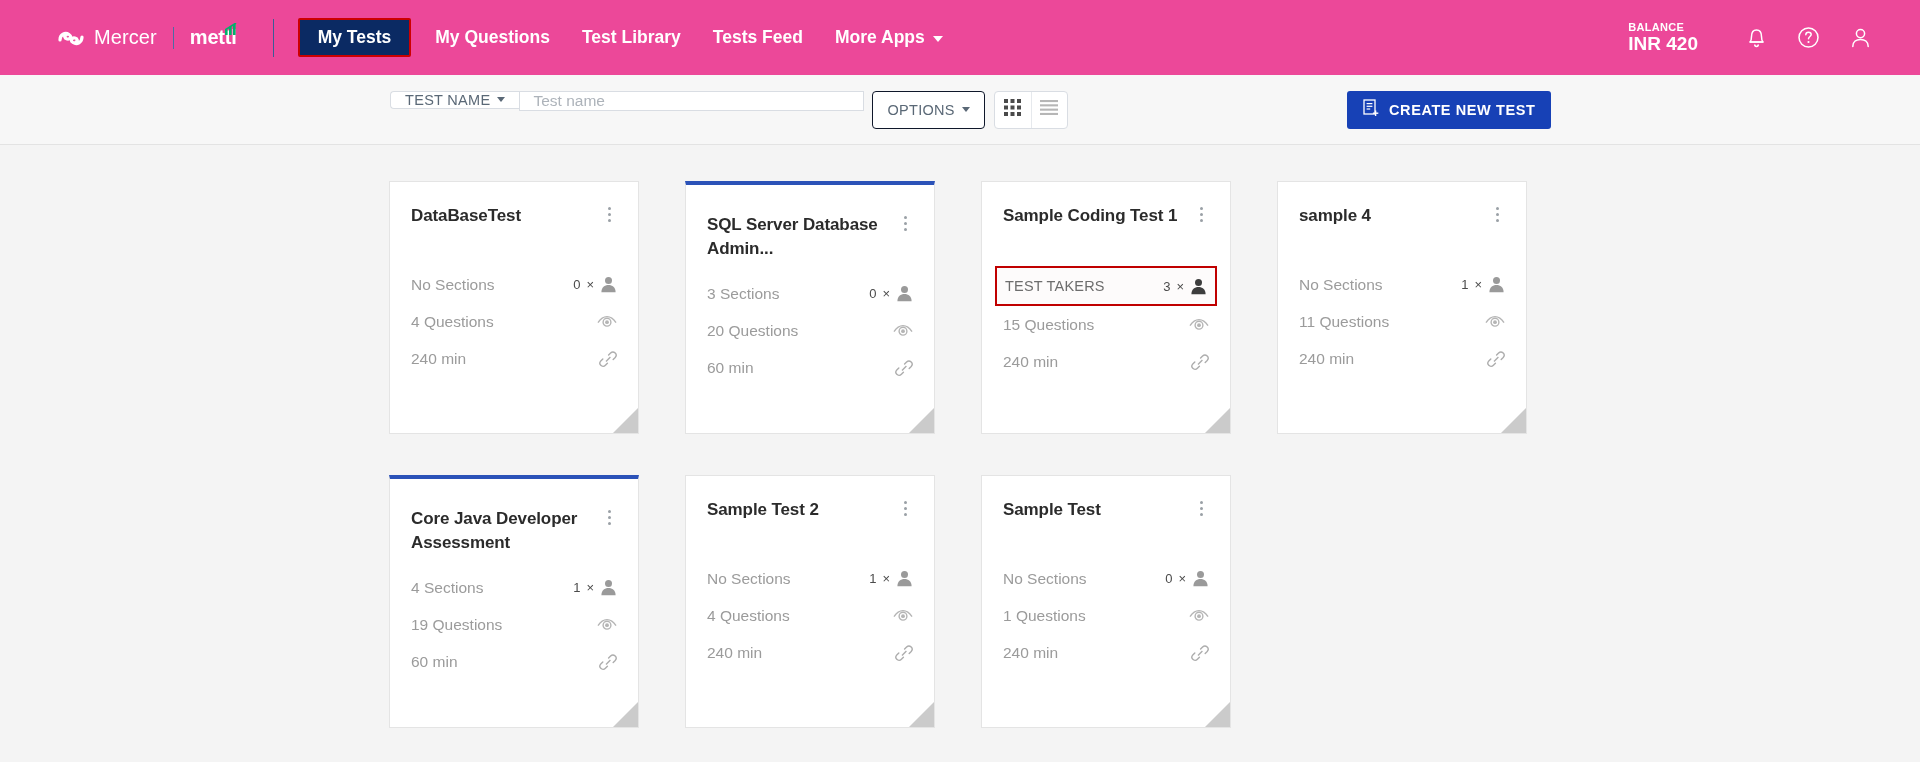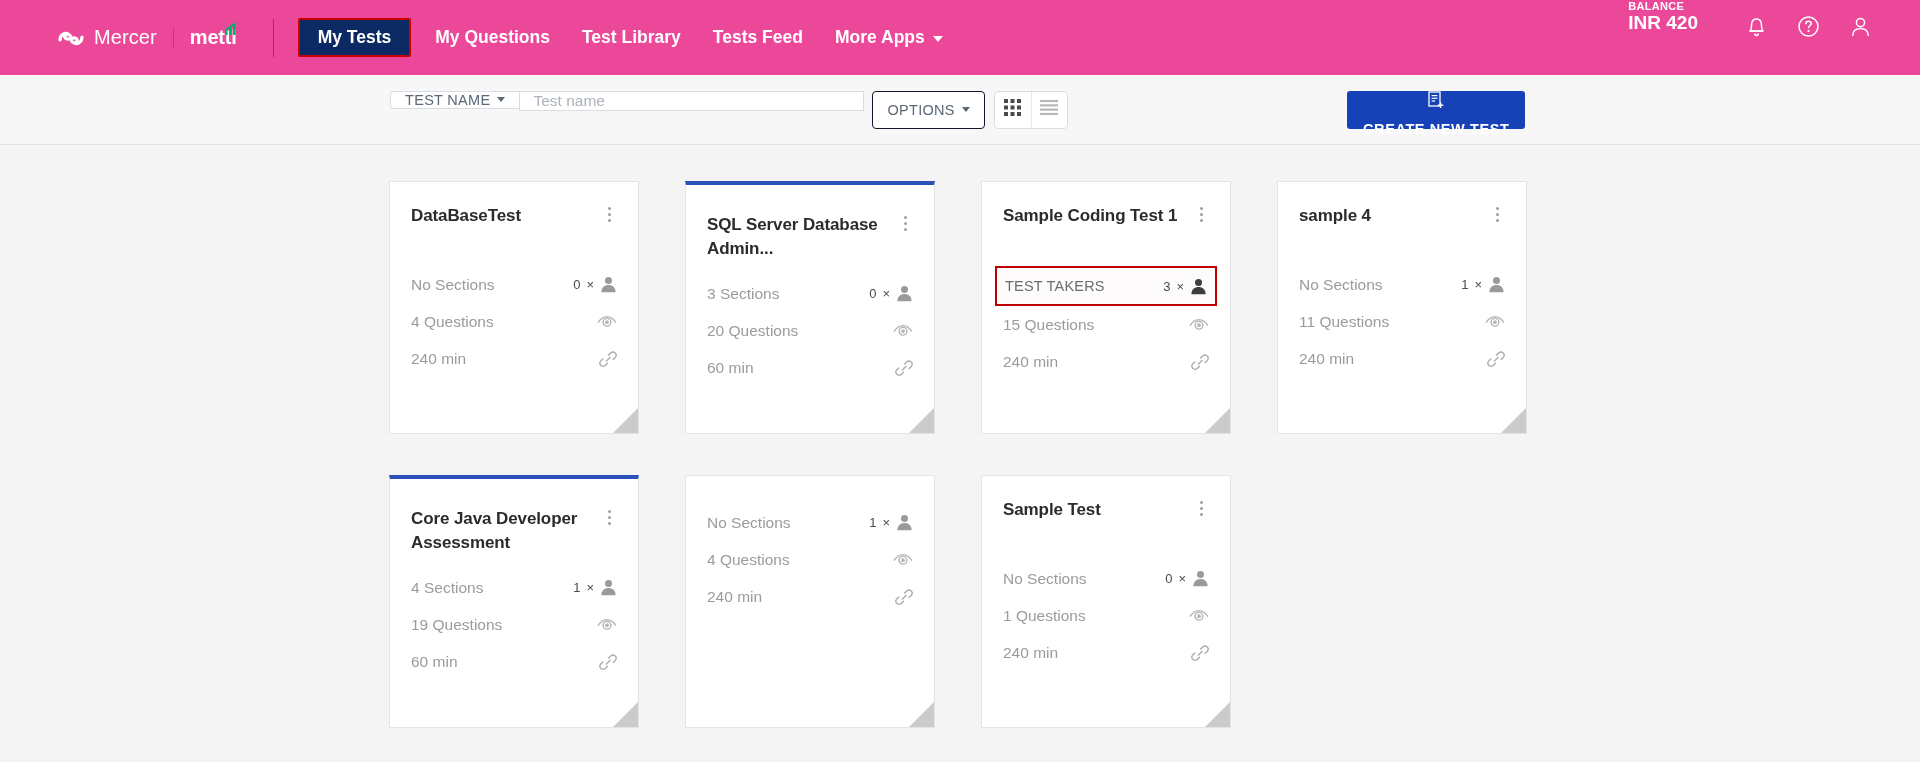--- a/index.html
+++ b/index.html
@@ -98,20 +98,21 @@
     border-top: 6px solid #ffffff;
     margin-top: 2px;
   }
 
   .nav-right {
     position: absolute;
     right: 34px;
     top: 0;
     height: 100%;
     display: flex;
+    align-items: center;
     gap: 0px;
   }
   .balance {
     color: #ffffff;
     text-align: left;
     margin-right: 32px;
     line-height: 1.12;
   }
   .balance-label { font-size: 11px; font-weight: bold; letter-spacing: .3px; }
   .balance-amount { font-size: 19px; font-weight: bold; }
@@ -210,21 +211,20 @@
     color: #fff;
     border: none;
     border-radius: 3px;
     font-size: 14.5px;
     font-weight: bold;
     letter-spacing: .6px;
     padding: 0 16px;
     display: flex; align-items: center; gap: 9px;
     cursor: pointer;
     font-family: "Liberation Sans", sans-serif;
-    flex-direction: column;
   }
 
   
   .board {
     background: #f4f4f4;
     height: 625px;
     padding-top: 36px;
   }
   .grid {
     display: grid;
@@ -682,20 +682,28 @@
                 <path d="M7 11.4 L11.4 7" fill="none" stroke="#adadad" stroke-width="1.4"></path>
                 <path d="M9.6 5.1 L11.6 3.1 C13 1.7 15 1.9 16.2 3.1 C17.4 4.3 17.4 6.2 16.2 7.5 L14.2 9.5" fill="none" stroke="#adadad" stroke-width="1.4" stroke-linecap="round"></path>
                 <path d="M8.4 13.3 L6.4 15.3 C5 16.7 3 16.5 1.8 15.3 C0.6 14.1 0.6 12.2 1.8 10.9 L3.8 8.9" fill="none" stroke="#adadad" stroke-width="1.4" stroke-linecap="round"></path>
               </svg>
             </span>
           </div>
         </div>
         <div class="fold"></div>
       </div>
       <div class="card">
+        <div class="card-head">
+          <div class="card-title">Sample Test 2</div>
+          <div class="kebab">
+            <i></i>
+            <i></i>
+            <i></i>
+          </div>
+        </div>
         <div class="card-rows">
           <div class="crow">
             <span class="crow-label">No Sections</span>
             <span class="crow-right">
               <span class="crow-count">1</span>
               <span class="crow-count x">×</span>
               <span class="icon-person">
                 <svg width="17" height="17" viewBox="0 0 17 17">
                   <circle cx="8.5" cy="4.6" r="3.5" fill="#9a9a9a"></circle>
                   <path d="M1.4 16.2 C1.4 11.3 4.7 9 8.5 9 C12.3 9 15.6 11.3 15.6 16.2 Z" fill="#9a9a9a"></path>

